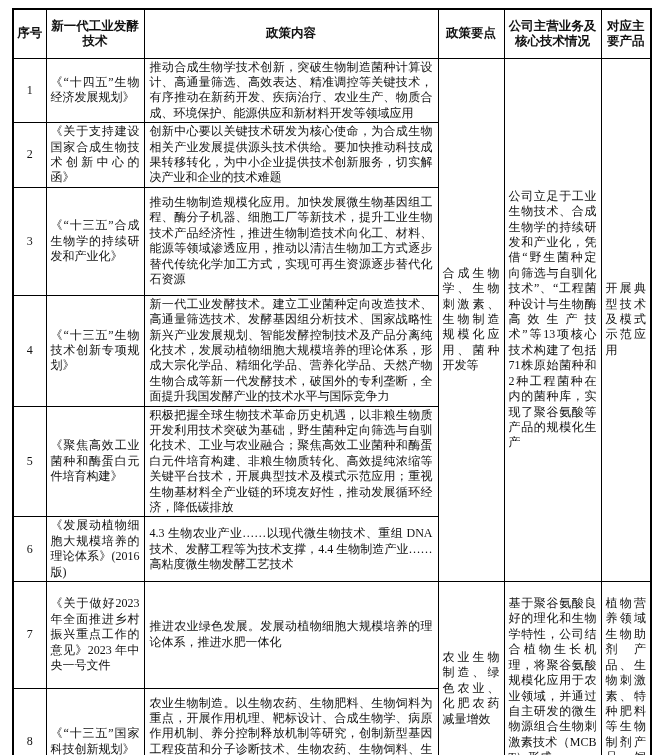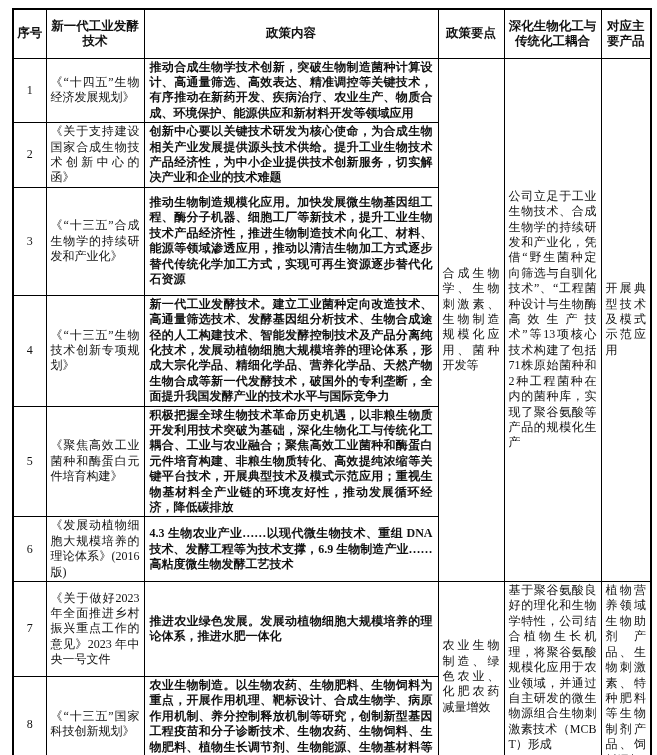--- a/index.html
+++ b/index.html
@@ -18,23 +18,23 @@
     font-size:12px;line-height:15.4px;
     padding:1px 5px;vertical-align:middle;
     overflow:hidden;word-break:break-all;
   }
   th{
     font-weight:bold;text-align:center;
     font-size:12.5px;line-height:15px;padding:1px 2px;
   }
   td.num{text-align:center;padding:1px 2px;}
   td.name{text-align:justify;text-justify:inter-character;padding:1px 4px;}
-  td.content{text-align:justify;text-justify:inter-character;font-weight:bold;}
+  td.content{text-align:justify;text-justify:inter-character;}
   td.points,td.company,td.products{
-    text-align:justify;text-justify:inter-character;padding:1px 4px;margin-top:28px;
+    text-align:justify;text-justify:inter-character;padding:14px 4px;margin-top:28px;
   }
   td.vtop{vertical-align:top;}
 </style>
 </head>
 <body>
 
 <table class="doc-table">
   <colgroup>
     <col style="width:33px">
       <col style="width:98px">
@@ -42,57 +42,57 @@
     <col style="width:66px">
       <col style="width:97px">
       <col style="width:50px">
   </colgroup>
   <thead>
     <tr style="height:49px">
       <th>序号</th>
       <th>新一代工业发酵技术</th>
       <th>政策内容</th>
       <th>政策要点</th>
-      <th>深化生物化工与传统化工耦合</th>
+      <th>公司主营业务及核心技术情况</th>
       <th>对应主要产品</th>
     </tr>
   </thead>
   <tbody>
     <tr style="height:61px">
       <td class="num">1</td>
       <td class="name">《“十四五”生物经济发展规划》</td>
       <td class="content">推动合成生物学技术创新，突破生物制造菌种计算设计、高通量筛选、高效表达、精准调控等关键技术，有序推动在新药开发、疾病治疗、农业生产、物质合成、环境保护、能源供应和新材料开发等领域应用</td>
       <td class="points" rowspan="6">合成生物学、生物刺激素、生物制造规模化应用、菌种开发等</td>
       <td class="company" rowspan="6">公司立足于工业生物技术、合成生物学的持续研发和产业化，凭借“野生菌种定向筛选与自驯化技术”、“工程菌种设计与生物酶高效生产技术”等13项核心技术构建了包括71株原始菌种和2种工程菌种在内的菌种库，实现了聚谷氨酸等产品的规模化生产</td>
       <td class="products" rowspan="6">开展典型技术及模式示范应用</td>
     </tr>
     <tr style="height:64px">
       <td class="num">2</td>
       <td class="name">《关于支持建设国家合成生物技术创新中心的函》</td>
-      <td class="content">创新中心要以关键技术研发为核心使命，为合成生物相关产业发展提供源头技术供给。提升工业生物技术产品经济性，为中小企业提供技术创新服务，切实解决产业和企业的技术难题</td>
+      <td class="content">创新中心要以关键技术研发为核心使命，为合成生物相关产业发展提供源头技术供给。要加快推动科技成果转移转化，为中小企业提供技术创新服务，切实解决产业和企业的技术难题</td>
     </tr>
     <tr style="height:108px">
       <td class="num">3</td>
       <td class="name">《“十三五”合成生物学的持续研发和产业化》</td>
       <td class="content">推动生物制造规模化应用。加快发展微生物基因组工程、酶分子机器、细胞工厂等新技术，提升工业生物技术产品经济性，推进生物制造技术向化工、材料、能源等领域渗透应用，推动以清洁生物加工方式逐步替代传统化学加工方式，实现可再生资源逐步替代化石资源</td>
     </tr>
     <tr style="height:98px">
       <td class="num">4</td>
       <td class="name">《“十三五”生物技术创新专项规划》</td>
-      <td class="content">新一代工业发酵技术。建立工业菌种定向改造技术、高通量筛选技术、发酵基因组分析技术、生物合成途径的人工构建技术、智能发酵控制技术及产品分离纯化技术，发展动植物细胞大规模培养的理论体系，形成大宗化学品、精细化学品、营养化学品、天然产物生物合成等新一代发酵技术，破国外的专利垄断，全面提升我国发酵产业的技术水平与国际竞争力</td>
+      <td class="content">新一代工业发酵技术。建立工业菌种定向改造技术、高通量筛选技术、发酵基因组分析技术、国家战略性新兴产业发展规划、智能发酵控制技术及产品分离纯化技术，发展动植物细胞大规模培养的理论体系，形成大宗化学品、精细化学品、营养化学品、天然产物生物合成等新一代发酵技术，破国外的专利垄断，全面提升我国发酵产业的技术水平与国际竞争力</td>
     </tr>
     <tr style="height:109px">
       <td class="num">5</td>
       <td class="name">《聚焦高效工业菌种和酶蛋白元件培育构建》</td>
-      <td class="content">积极把握全球生物技术革命历史机遇，以非粮生物质开发利用技术突破为基础，深化生物化工与传统化工耦合、工业与农业融合；聚焦高效工业菌种和酶蛋白元件培育构建、非粮生物质转化、高效提纯浓缩等关键平台技术，开展典型技术及模式示范应用；重视生物基材料全产业链的环境友好性，推动发展循环经济，降低碳排放</td>
+      <td class="content">积极把握全球生物技术革命历史机遇，以非粮生物质开发利用技术突破为基础，野生菌种定向筛选与自驯化技术、工业与农业融合；聚焦高效工业菌种和酶蛋白元件培育构建、非粮生物质转化、高效提纯浓缩等关键平台技术，开展典型技术及模式示范应用；重视生物基材料全产业链的环境友好性，推动发展循环经济，降低碳排放</td>
     </tr>
     <tr style="height:62px">
       <td class="num">6</td>
       <td class="name">《发展动植物细胞大规模培养的理论体系》(2016版)</td>
-      <td class="content">4.3 生物农业产业……以现代微生物技术、重组 DNA 技术、发酵工程等为技术支撑，6.9 生物制造产业……高粘度微生物发酵工艺技术</td>
+      <td class="content">4.3 生物农业产业……以现代微生物技术、重组 DNA 技术、发酵工程等为技术支撑，4.4 生物制造产业……高粘度微生物发酵工艺技术</td>
     </tr>
     <tr style="height:95px">
       <td class="num">7</td>
       <td class="name">《关于做好2023 年全面推进乡村振兴重点工作的意见》2023 年中央一号文件</td>
       <td class="content">推进农业绿色发展。发展动植物细胞大规模培养的理论体系，推进水肥一体化</td>
       <td class="points" rowspan="2">农业生物制造、绿色农业、化肥农药减量增效</td>
       <td class="company vtop" rowspan="2">基于聚谷氨酸良好的理化和生物学特性，公司结合植物生长机理，将聚谷氨酸规模化应用于农业领域，并通过自主研发的微生物源组合生物刺激素技术（MCBT）形成</td>
       <td class="products vtop" rowspan="2">植物营养领域生物助剂产品、生物刺激素、特种肥料等生物制剂产品、饲料添加</td>
     </tr>
     <tr style="height:91px">

